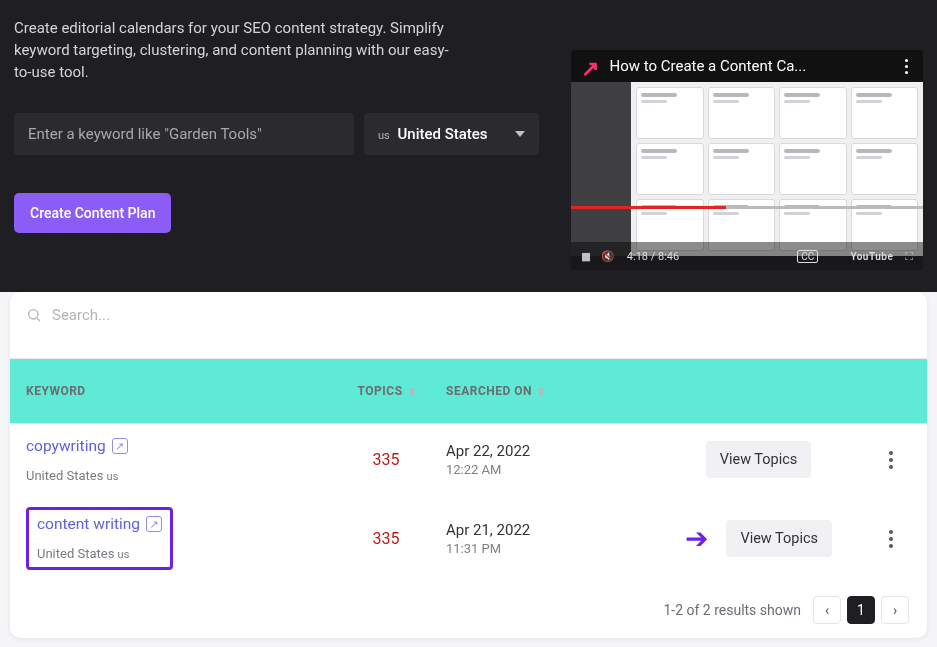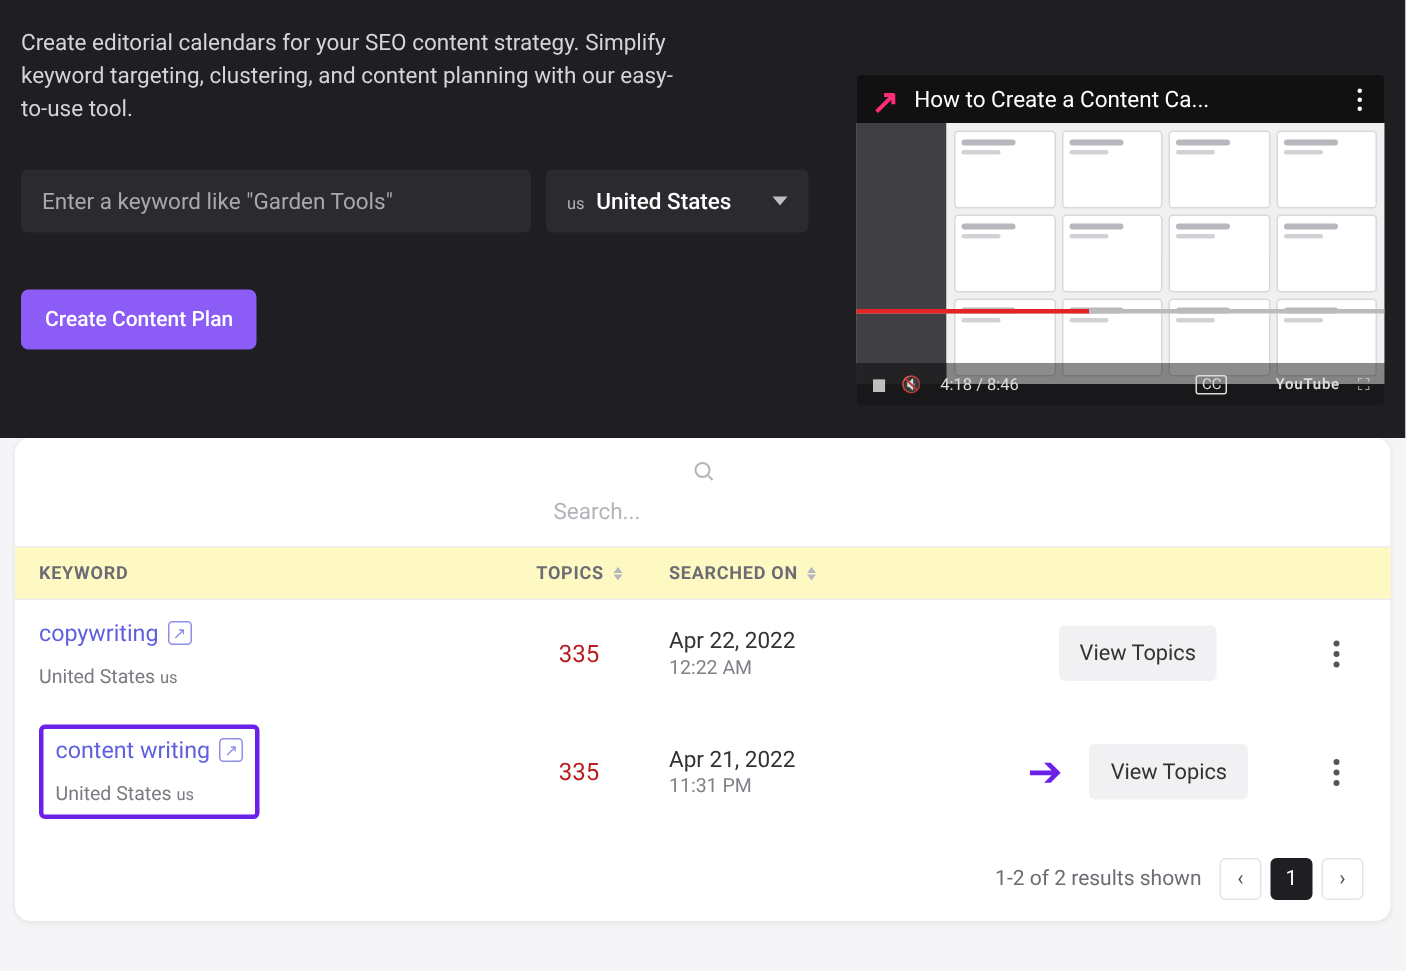--- a/index.html
+++ b/index.html
@@ -63,33 +63,33 @@
   .cc-box{border:1px solid #ddd;border-radius:2px;padding:0 3px;font-size:10px;}
   .yt{font-size:10px;letter-spacing:.5px;font-weight:600;margin-left:20px;}
 
   .panel {
     background:#fff;
     margin: 0 10px 14px 10px;
     border-radius:10px;
     box-shadow: 0 1px 4px rgba(0,0,0,.08);
     padding-bottom: 14px;
   }
-  .search-row{ padding:14px 16px; display:flex; align-items:center; gap:10px; color:#9b9ba2;flex-direction:column; }
+  .search-row{ padding:14px 16px; display:flex; align-items:center; gap:10px; color:#9b9ba2; }
   .search-row svg{width:16px;height:16px;}
   .search-row input{ border:none;outline:none;font-size:15px;flex:1;color:#333; }
   .search-row input::placeholder{ color:#b3b3ba; }
 
   .tbl-head {
-    background:#fef9c3;
+    background:#5eead4;
     border-top:1px solid #ececf0;
     border-bottom:1px solid #ececf0;
     display:grid;
     grid-template-columns: 300px 120px 200px 1fr 40px;
-    padding: 10px 16px;
-    font-size:12px; letter-spacing:.5px; color:#6c6c74; font-weight:700;
+    padding: 25px 16px;
+    font-size:12px; letter-spacing:.5px; color:#6c6c74; font-weight:700;margin-top:20px;
   }
   .th{display:flex;align-items:center;gap:6px;}
   .sort{ display:flex;flex-direction:column;gap:1px;}
   .sort span{width:0;height:0;border-left:3px solid transparent;border-right:3px solid transparent;}
   .sort .up{border-bottom:4px solid #b7b7c0;}
   .sort .dn{border-top:4px solid #b7b7c0;}
 
   .row {
     display:grid;
     grid-template-columns: 300px 120px 200px 1fr 40px;

